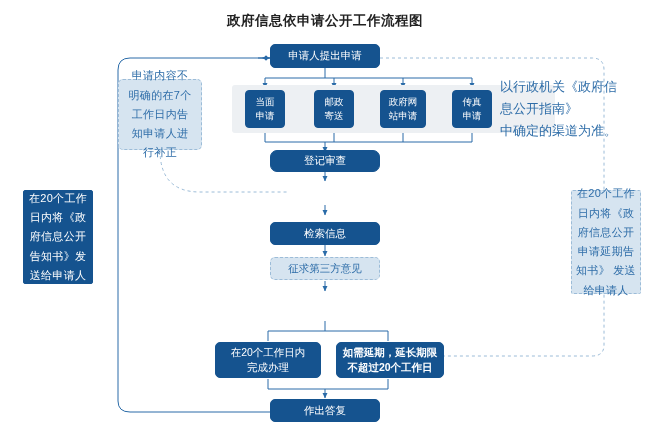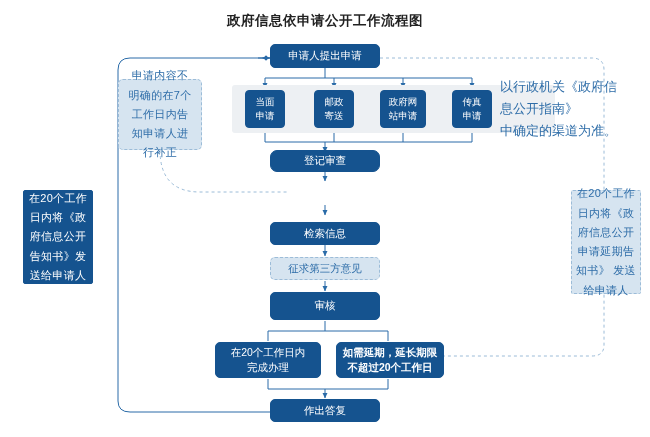--- a/index.html
+++ b/index.html
@@ -158,21 +158,20 @@
   <div class="node note" style="left:500px;top:92px;width:118px;height:34px;">以行政机关《政府信息公开指南》
 中确定的渠道为准。</div>
 
   <div class="node solid" style="left:270px;top:150px;width:110px;height:22px;border-radius:7px;">登记审查</div>
 
 
   <div class="node solid" style="left:270px;top:222px;width:110px;height:23px;">检索信息</div>
 
   <div class="node ghost" style="left:270px;top:257px;width:110px;height:23px;">征求第三方意见</div>
 
-  <div class="node solid" style="left:270px;top:292px;width:110px;height:28px;">审核</div>
 
   <div class="node solid" style="left:215px;top:342px;width:106px;height:36px;">在20个工作日内
 完成办理</div>
 
   <div class="node solid" style="left:336px;top:342px;width:108px;height:36px;font-weight:bold;">如需延期，延长期限
 不超过20个工作日</div>
 
   <div class="node solid" style="left:270px;top:399px;width:110px;height:23px;">作出答复</div>
 
   <div class="node ghost side-note" style="left:118px;top:79px;width:84px;height:71px;padding:4px 0;">申请内容不

